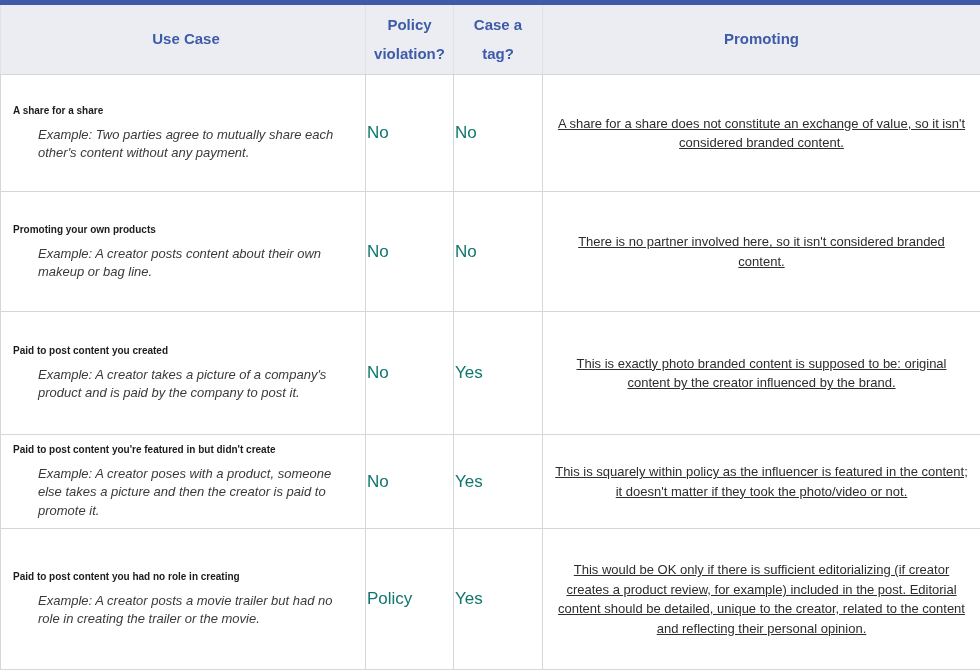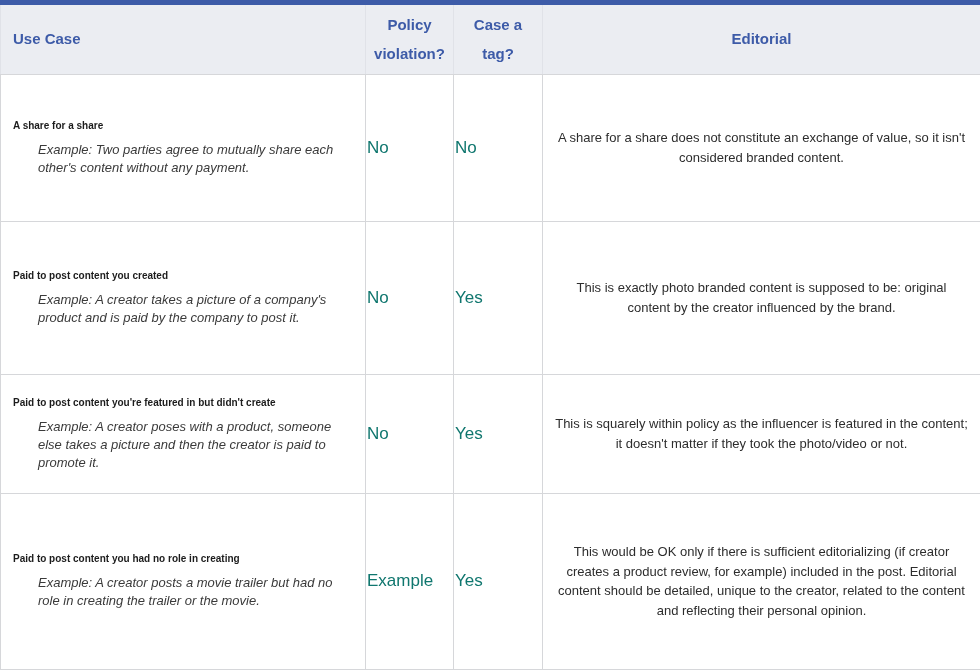--- a/index.html
+++ b/index.html
@@ -15,60 +15,69 @@
   }
   th, td { border: 1px solid var(--border, #d6d7da); vertical-align: middle; box-sizing: border-box; }
   thead th {
     background: var(--header-bg, #ebedf2);
     color: var(--accent, #3d5ba8);
     font-size: 15px; font-weight: bold; line-height: 1.9;
     height: 72px; text-align: center; padding: 0 6px;
     border-color: var(--border-light, #dfe1e6);
     border-bottom: 1px solid var(--border, #d6d7da);
   }
-  thead th.c-use { text-align: left; padding-left: 12px; }
+  thead th.c-use { text-align: center; padding-left: 12px; }
   tr.r0 { height: 109px; }
   tr.r1 { height: 112px; }
   tr.r2 { height: 114px; }
   tr.r3 { height: 88px; border-radius: 15px; }
   tr.r4 { height: 131px; }
   td.c-use { padding: 0 18px 0 12px; text-align: left; }
   .title { font-size: 10px; font-weight: bold; color: #1c1c1c; line-height: 1.3; margin: 0 0 9px 0; }
   .example { font-size: 13px; font-style: italic; color: #3a3a3a; line-height: 1.4; margin-left: 25px; }
   td.c-mid { text-align: left; font-size: 17px; color: #0f766e; }
-  td.c-rat { text-align: center; font-size: 13px; color: #2d2d2d; line-height: 1.5; padding: 0 12px; }
+  td.c-rat { text-align: center; font-size: 13px; color: #2d2d2d; line-height: 1.5; padding: 0 12px; text-decoration: underline; }
 </style>
 </head>
 <body>
 
 <div class="sheet">
   <table class="uc">
     <colgroup>
       <col style="width:365px">
       <col style="width:88px">
       <col style="width:89px">
       <col style="width:438px">
     </colgroup>
     <thead>
       <tr>
         <th class="c-use">Use Case</th>
         <th>Policy violation?</th>
         <th>Case a tag?</th>
-        <th>Editorial</th>
+        <th>Promoting</th>
       </tr>
     </thead>
     <tbody>
       <tr class="r0">
         <td class="c-use">
           <div class="title">A share for a share</div>
           <div class="example">Example: Two parties agree to mutually share each other's content without any payment.</div>
         </td>
         <td class="c-mid">No</td>
         <td class="c-mid">No</td>
         <td class="c-rat">A share for a share does not constitute an exchange of value, so it isn't considered branded content.</td>
+      </tr>
+      <tr class="r1">
+        <td class="c-use">
+          <div class="title">Promoting your own products</div>
+          <div class="example">Example: A creator posts content about their own makeup or bag line.</div>
+        </td>
+        <td class="c-mid">No</td>
+        <td class="c-mid">No</td>
+        <td class="c-rat">There is no partner involved here, so it isn't considered branded content.</td>
       </tr>
       <tr class="r2">
         <td class="c-use">
           <div class="title">Paid to post content you created</div>
           <div class="example">Example: A creator takes a picture of a company's product and is paid by the company to post it.</div>
         </td>
         <td class="c-mid">No</td>
         <td class="c-mid">Yes</td>
         <td class="c-rat">This is exactly photo branded content is supposed to be: original content by the creator influenced by the brand.</td>
       </tr>
@@ -79,19 +88,19 @@
         </td>
         <td class="c-mid">No</td>
         <td class="c-mid">Yes</td>
         <td class="c-rat">This is squarely within policy as the influencer is featured in the content; it doesn't matter if they took the photo/video or not.</td>
       </tr>
       <tr class="r4">
         <td class="c-use">
           <div class="title">Paid to post content you had no role in creating</div>
           <div class="example">Example: A creator posts a movie trailer but had no role in creating the trailer or the movie.</div>
         </td>
-        <td class="c-mid">Example</td>
+        <td class="c-mid">Policy</td>
         <td class="c-mid">Yes</td>
         <td class="c-rat">This would be OK only if there is sufficient editorializing (if creator creates a product review, for example) included in the post. Editorial content should be detailed, unique to the creator, related to the content and reflecting their personal opinion.</td>
       </tr>
     </tbody>
   </table>
 </div>
 
 </body></html>

